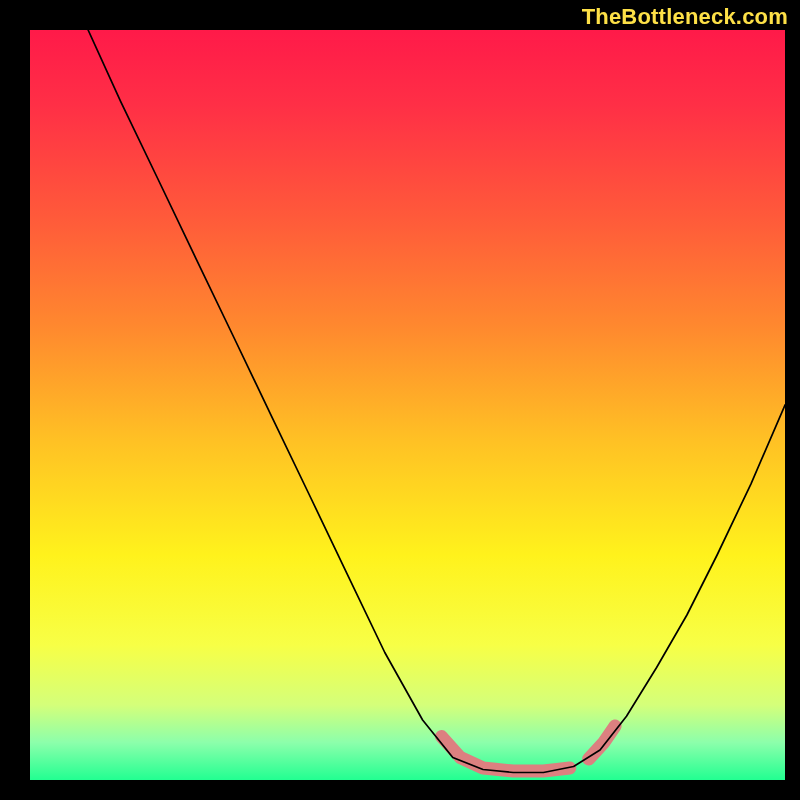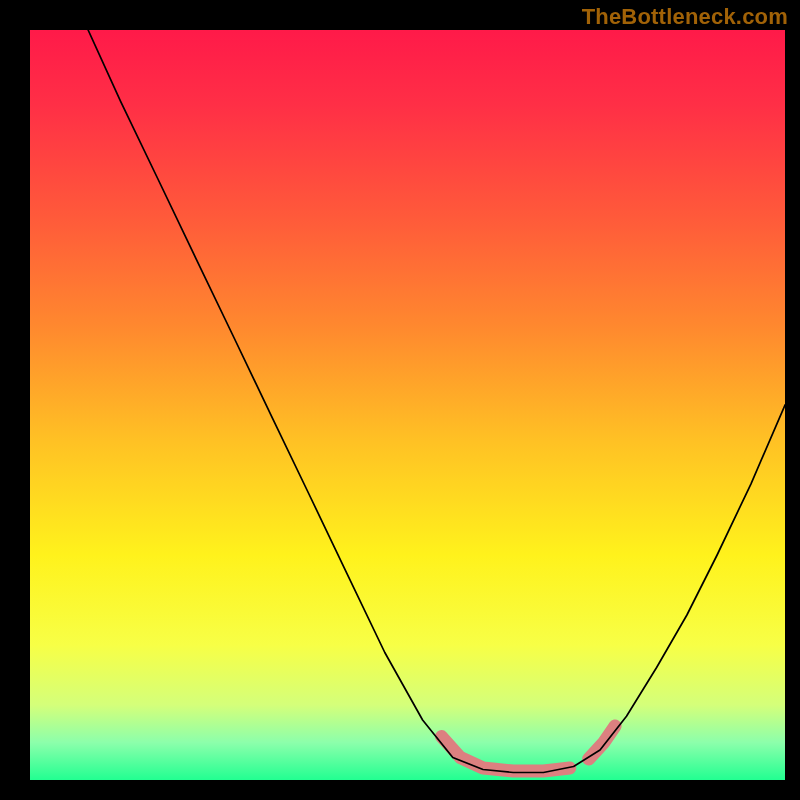--- a/index.html
+++ b/index.html
@@ -14,21 +14,21 @@
   .frame {
     position: relative;
     width: 800px;
     height: 800px;
     background: #000;
   }
   .watermark {
     position: absolute;
     top: 4px;
     right: 12px;
-    color: #a16207;
+    color: #fde047;
     font-size: 22px;
     font-weight: 600;
     letter-spacing: 0.2px;
     user-select: none;
   }
   .plot-area {
     position: absolute;
     
     left: 30px;
     top: 30px;

